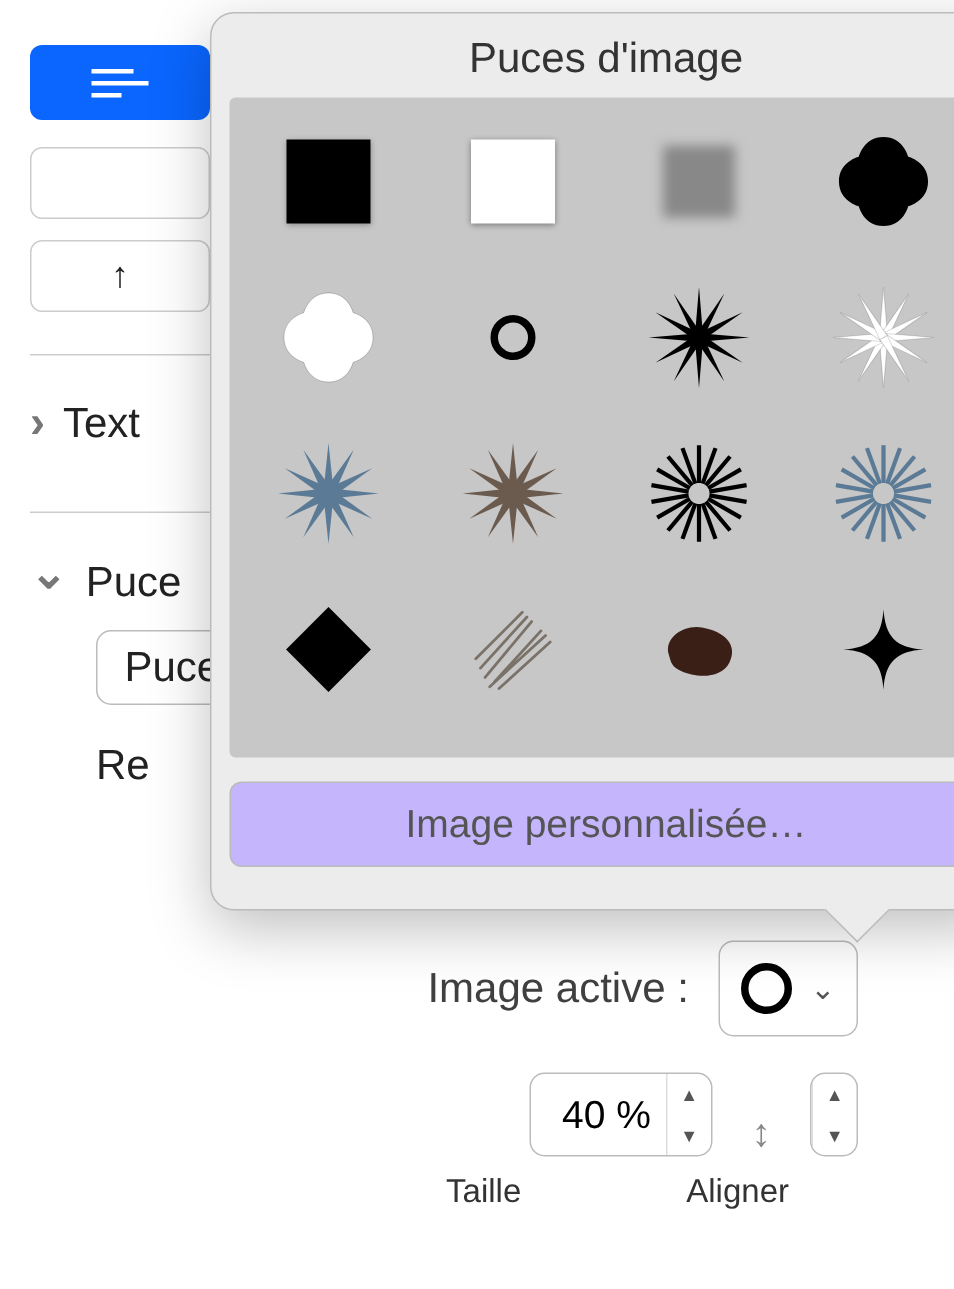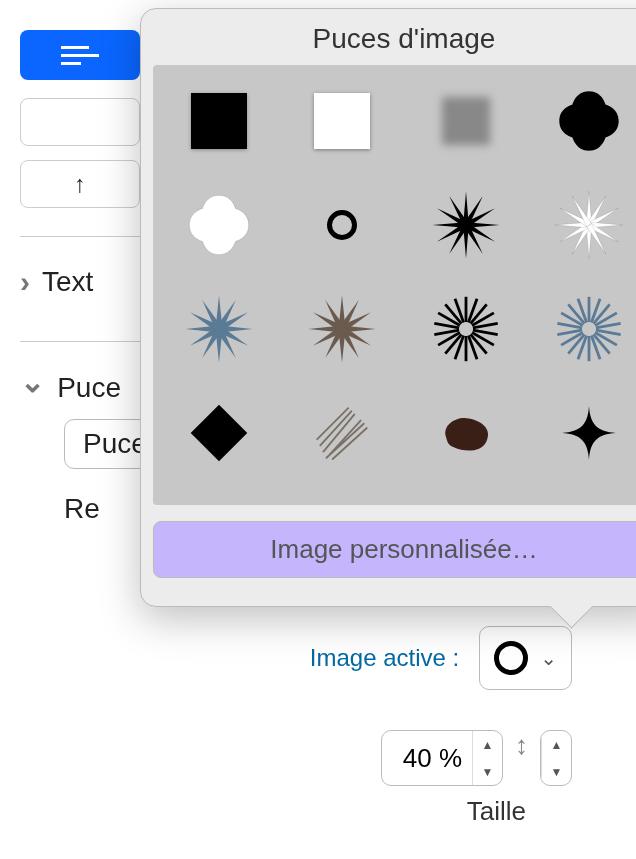--- a/index.html
+++ b/index.html
@@ -86,21 +86,21 @@
     }
 
     .active-row {
       display: flex;
       align-items: center;
       justify-content: flex-end;
       gap: 20px;
       margin-top: 28px;
       padding-right: 28px;
     }
-    .active-row .label { font-size: 24px; color: #0369a1; }
+    .active-row .label { font-size: 28px; color: #404040; }
     .stepper-box {
       display: flex;
       align-items: center;
       border: 1px solid #bbb;
       border-radius: 10px;
       background: #fff;
       height: 56px;
       overflow: hidden;
     }
     .stepper-box input {
@@ -142,32 +142,32 @@
       width: 34px; height: 34px;
       border: 5px solid #000;
       border-radius: 50%;
     }
     .dropdown-caret {
       font-size: 20px; color: #555;
     }
 
     .size-align-row {
       display: flex;
-      align-items: flex-start;
+      align-items: flex-end;
       justify-content: flex-end;
-      gap: 12px;
-      margin-top: 40px;
+      gap: 26px;
+      margin-top: 24px;
       padding-right: 28px;
     }
     .vsep-icon { font-size: 26px; color: #888; }
     .sub-labels {
       display: flex;
       justify-content: flex-end;
       gap: 110px;
-      font-size: 26px;
+      font-size: 22px;
       color: #333;
       margin-top: 10px;
       padding-right: 74px;
     }
 
     
     .popover {
       position: absolute;
       left: 140px;
       top: 8px;
@@ -299,20 +299,21 @@
     <div class="stepper-box">
       <div class="stepper-ctrl">
         <span>▲</span>
         <span>▼</span>
       </div>
     </div>
   </div>
 
   <div class="sub-labels">
     <span>Taille</span>
+    <span>Aligner</span>
   </div>
 </div>
 
 <div class="popover">
   <div class="popover-title">Puces d'image</div>
   <div class="grid-wrap">
     <div class="bullet-grid">
       <div class="bullet-cell">
           <div class="sq-black"></div>
         </div>

